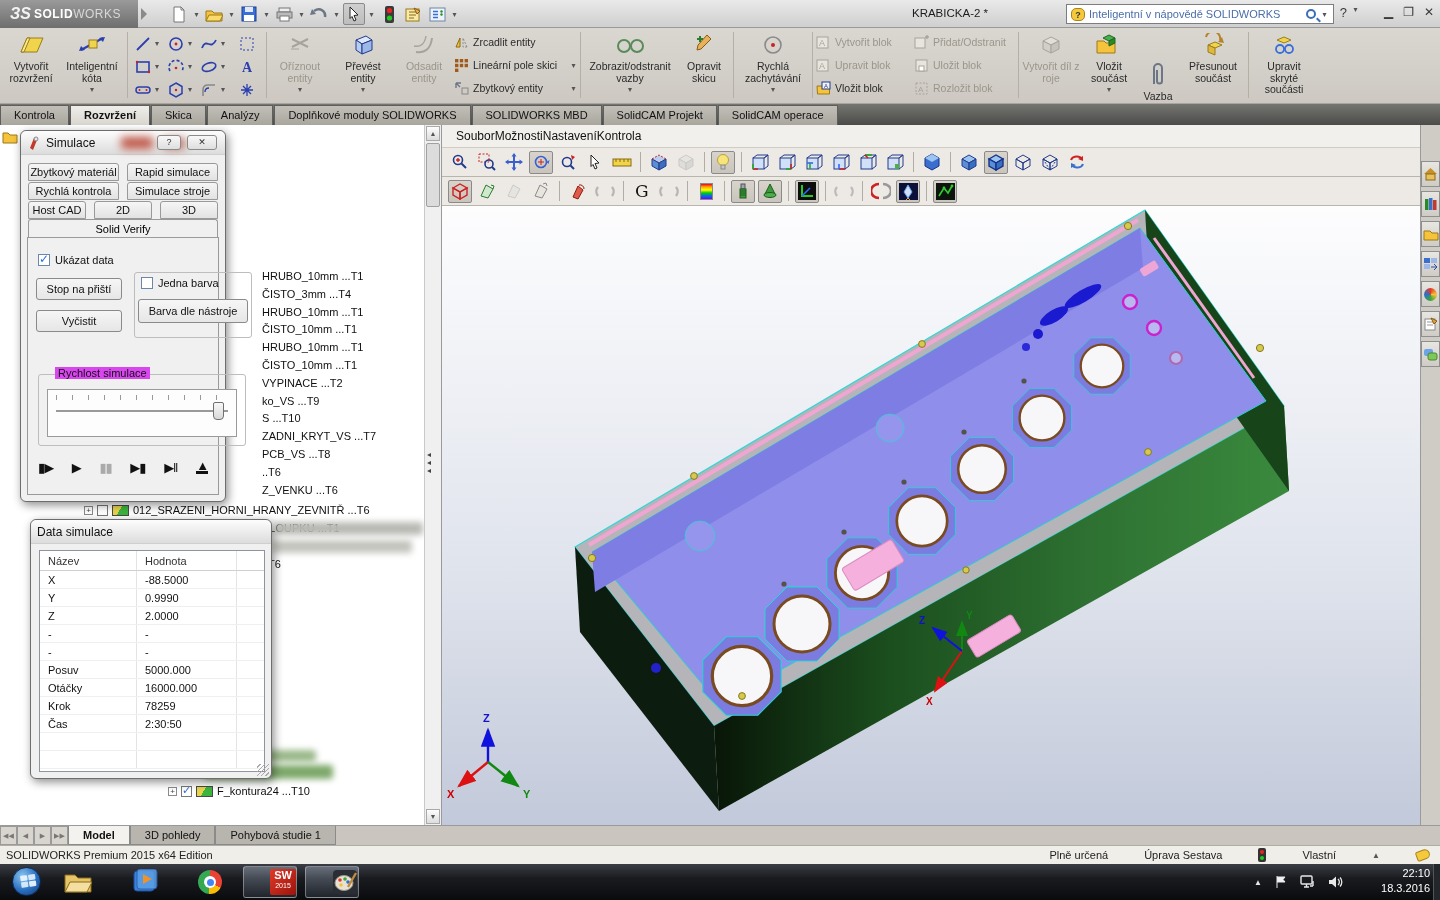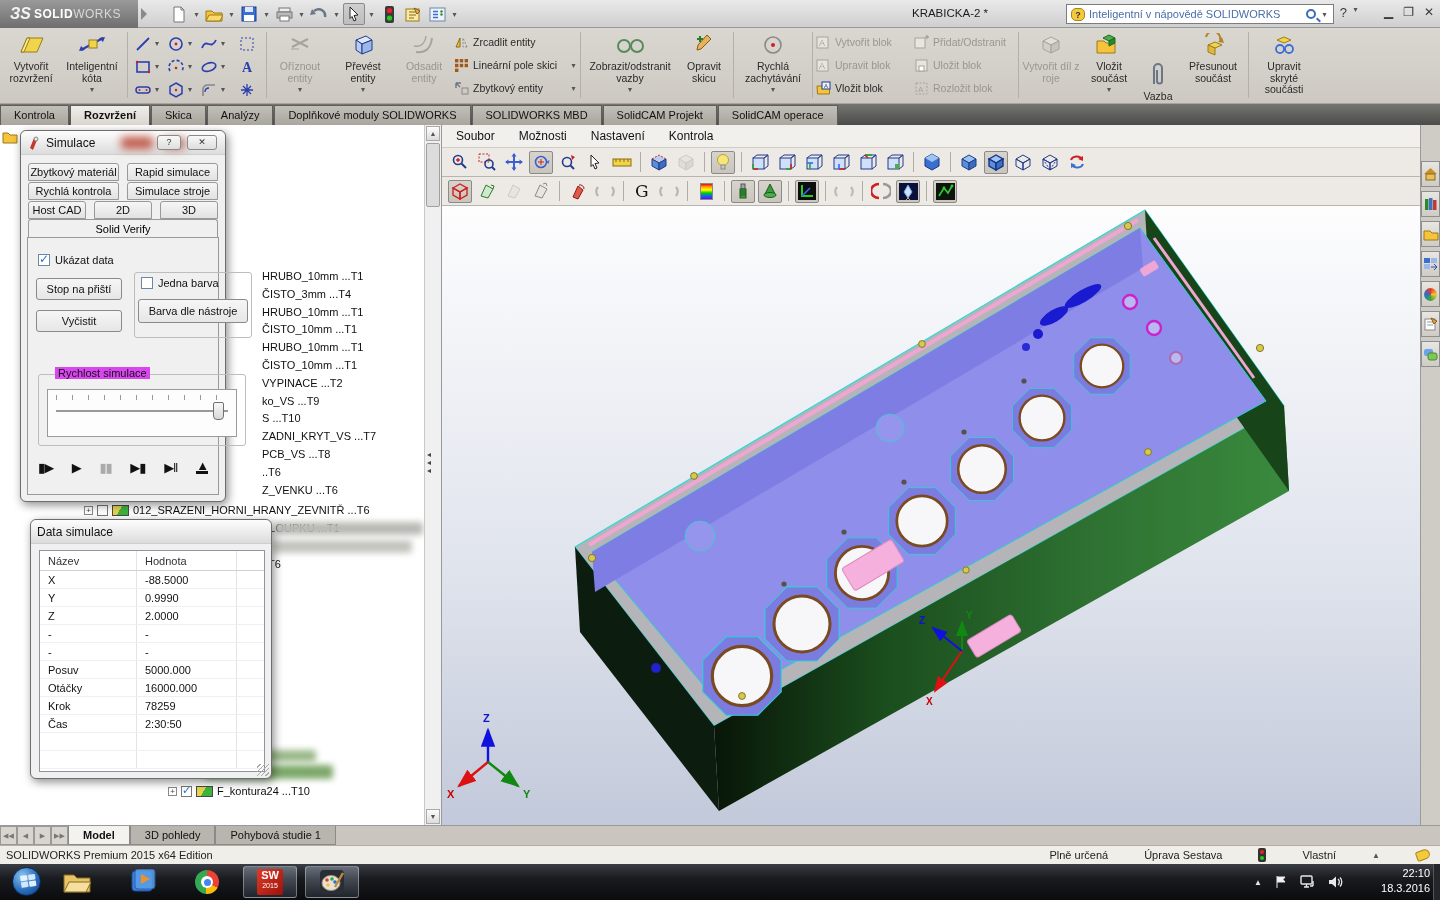--- a/index.html
+++ b/index.html
@@ -109,21 +109,21 @@
   .dhead { display:flex; height:20px; border-bottom:1px solid #d0d0d0; font-size:11px; color:#333; align-items:center; }
   .drow { display:flex; height:18px; border-bottom:1px solid #efefef; font-size:11px; color:#111; align-items:center; }
   .dc1 { width:97px; padding-left:8px; border-right:1px solid #e4e4e4; height:100%; display:flex; align-items:center; }
   .dc2 { width:100px; padding-left:8px; border-right:1px solid #e4e4e4; height:100%; display:flex; align-items:center; }
   .grip { position:absolute; right:2px; bottom:2px; width:12px; height:12px;
     background:repeating-linear-gradient(135deg,transparent 0 2px,#aaa 2px 3px); }
 
   
   .viewport { position:absolute; left:441px; top:125px; width:979px; height:700px; background:#f0eeea; border-left:1px solid #9a9a9a; }
   .vmenu { position:absolute; left:0; top:0; width:100%; height:23px; background:#f2f0ec; border-bottom:1px solid #cfccc4;
-    display:flex; align-items:center; gap:24px; padding-left:14px; font-size:12px; color:#111; }
+    display:flex; align-items:center; padding-left:14px; font-size:12px; color:#111; }
   .vtb { position:absolute; left:0; width:100%; height:29px; background:#edeae5; border-bottom:1px solid #b8b5ad;
     display:flex; align-items:center; padding-left:6px; gap:3px; }
   .vic { width:24px; height:23px; display:flex; align-items:center; justify-content:center; flex:none; }
   .vic.pressed { border:1px solid #8a8a8a; background:linear-gradient(#d8d4cc,#c9c5bd); border-radius:2px; }
   .vsep { width:1px; height:20px; background:#b0ada5; margin:0 3px; flex:none; }
   .rainbow { width:13px; height:17px; background:linear-gradient(#e02,#fa0,#ff0,#0c0,#06f,#70e); border:1px solid #888; }
   .darkic { width:19px; height:17px; background:#0a1038; position:relative; }
 
   
   .taskpane { position:absolute; left:1420px; top:125px; width:20px; height:700px; background:#cfccc6; border-left:1px solid #9a9a9a; }
@@ -146,21 +146,21 @@
   .tlight::before { content:""; position:absolute; left:2px; top:2px; width:4px; height:4px; border-radius:50%; background:#e22; }
   .tlight::after { content:""; position:absolute; left:2px; bottom:2px; width:4px; height:4px; border-radius:50%; background:#2c2; }
   .tag-ico { width:14px; height:10px; background:#f5c93c; border:1px solid #a8851c; transform:rotate(-20deg);
     border-radius:2px 5px 5px 2px; margin-right:10px; }
 
   
   .taskbar { position:absolute; left:0; top:864px; width:1440px; height:36px;
     background:linear-gradient(#3a3d44 0%,#191b1f 40%,#0a0b0d 100%); }
   .orb { position:absolute; left:12px; top:3px; width:29px; height:29px; border-radius:50%;
     background:radial-gradient(circle at 35% 30%,#8cc4ee,#2a6fc0 55%,#123a78); border:1px solid #0a2a55; }
-  .tkicon { position:absolute; top:4px; width:30px; height:28px; display:flex; align-items:center; justify-content:center; }
+  .tkicon { position:absolute; top:4px; width:30px; height:28px; display:flex; align-items:center; justify-content:flex-end; }
   .tkactive { border:1px solid rgba(255,255,255,.35); border-radius:3px;
     background:linear-gradient(rgba(200,215,235,.35),rgba(120,140,170,.18)); width:54px; height:32px; top:2px; }
   .swcube { width:26px; height:26px; background:linear-gradient(135deg,#e03a2a,#9c130a); border-radius:2px;
     color:#fff; text-align:center; font-weight:bold; font-size:11px; line-height:13px; }
   .swcube small { display:block; font-size:7px; line-height:7px; font-weight:normal; }
   .tray { position:absolute; right:96px; top:0; height:36px; display:flex; align-items:center; gap:12px; color:#e8e8e8; }
   .clock { position:absolute; right:10px; top:2px; width:80px; text-align:right; color:#fff; font-size:11px; line-height:15px; }
   .showdesk { position:absolute; right:0; top:0; width:7px; height:36px; background:#23262b; border-left:1px solid #555; }
 
   svg { display:block; }

